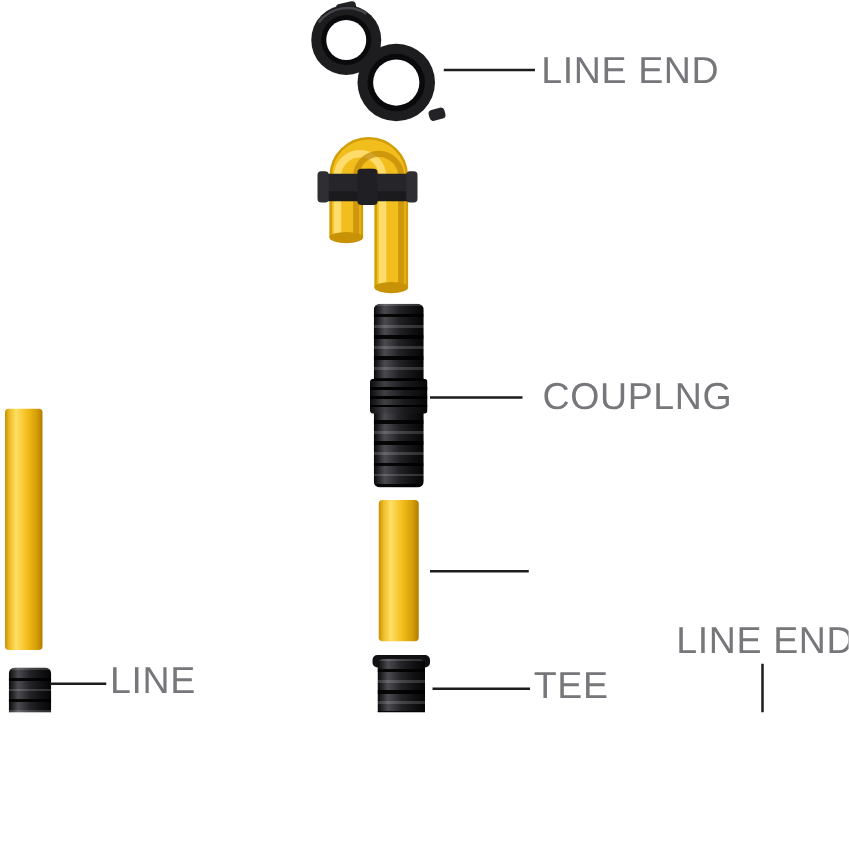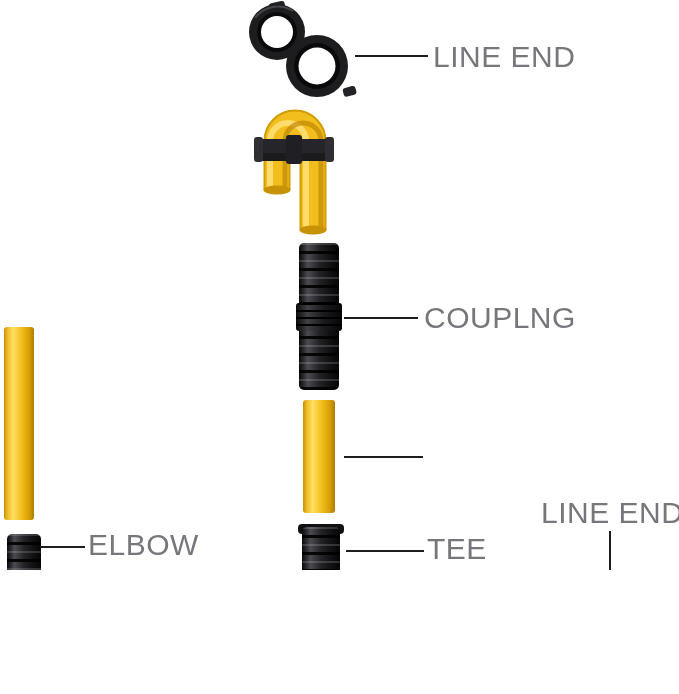--- a/index.html
+++ b/index.html
@@ -148,18 +148,18 @@
   </svg>
 
   <div class="callout" style="left:355px;top:55px;width:73px;height:2px;"></div>
   <div class="callout" style="left:344px;top:317px;width:74px;height:2px;"></div>
   <div class="callout" style="left:344px;top:456px;width:79px;height:2px;"></div>
   <div class="callout" style="left:40px;top:546px;width:45px;height:2px;"></div>
   <div class="callout" style="left:346px;top:550px;width:78px;height:2px;"></div>
   <div class="callout" style="left:609px;top:531px;width:2px;height:53px;"></div>
 
   <div class="label" style="left:433px;top:39px;">LINE END</div>
-  <div class="label" style="left:424px;top:300px;">COUPLNG</div>
-  <div class="label" style="left:88px;top:527px;">ELBOW</div>
+  <div class="label" style="left:434px;top:300px;">COUPLNG</div>
+  <div class="label" style="left:88px;top:527px;">LINE</div>
   <div class="label" style="left:427px;top:531px;">TEE</div>
   <div class="label" style="left:541px;top:495px;">LINE END</div>
 
 </div>
 
 </body></html>

